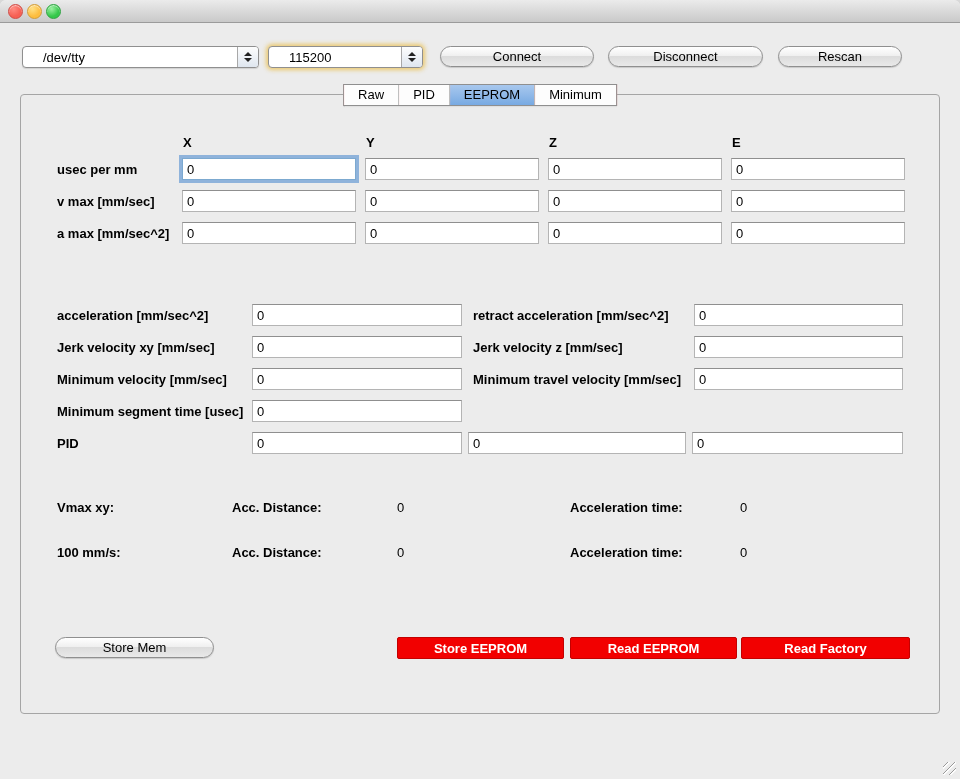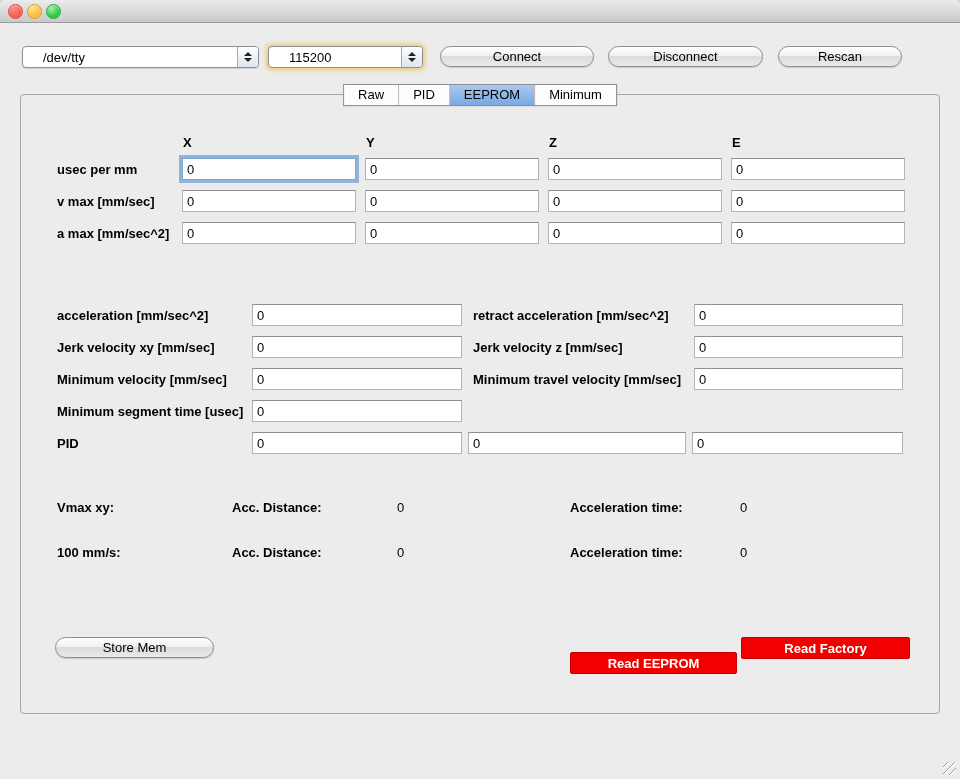--- a/index.html
+++ b/index.html
@@ -174,18 +174,19 @@
   <span class="lbl" style="left:570px;top:500px">Acceleration time:</span>
   <span class="val" style="left:740px;top:500px">0</span>
 
   <span class="lbl" style="left:57px;top:545px">100 mm/s:</span>
   <span class="lbl" style="left:232px;top:545px">Acc. Distance:</span>
   <span class="val" style="left:397px;top:545px">0</span>
   <span class="lbl" style="left:570px;top:545px">Acceleration time:</span>
   <span class="val" style="left:740px;top:545px">0</span>
 
   <div class="aqua-btn" style="left:55px;top:637px;width:159px">Store Mem</div>
-  <div class="red-btn" style="left:570px;top:652px;width:167px">Read EEPROM</div>
+  <div class="red-btn" style="left:397px;top:637px;width:167px">Store EEPROM</div>
+  <div class="red-btn" style="left:570px;top:637px;width:167px">Read EEPROM</div>
   <div class="red-btn" style="left:741px;top:637px;width:169px">Read Factory</div>
 
   <div class="grip"></div>
 
 </div>
 
 </body></html>

